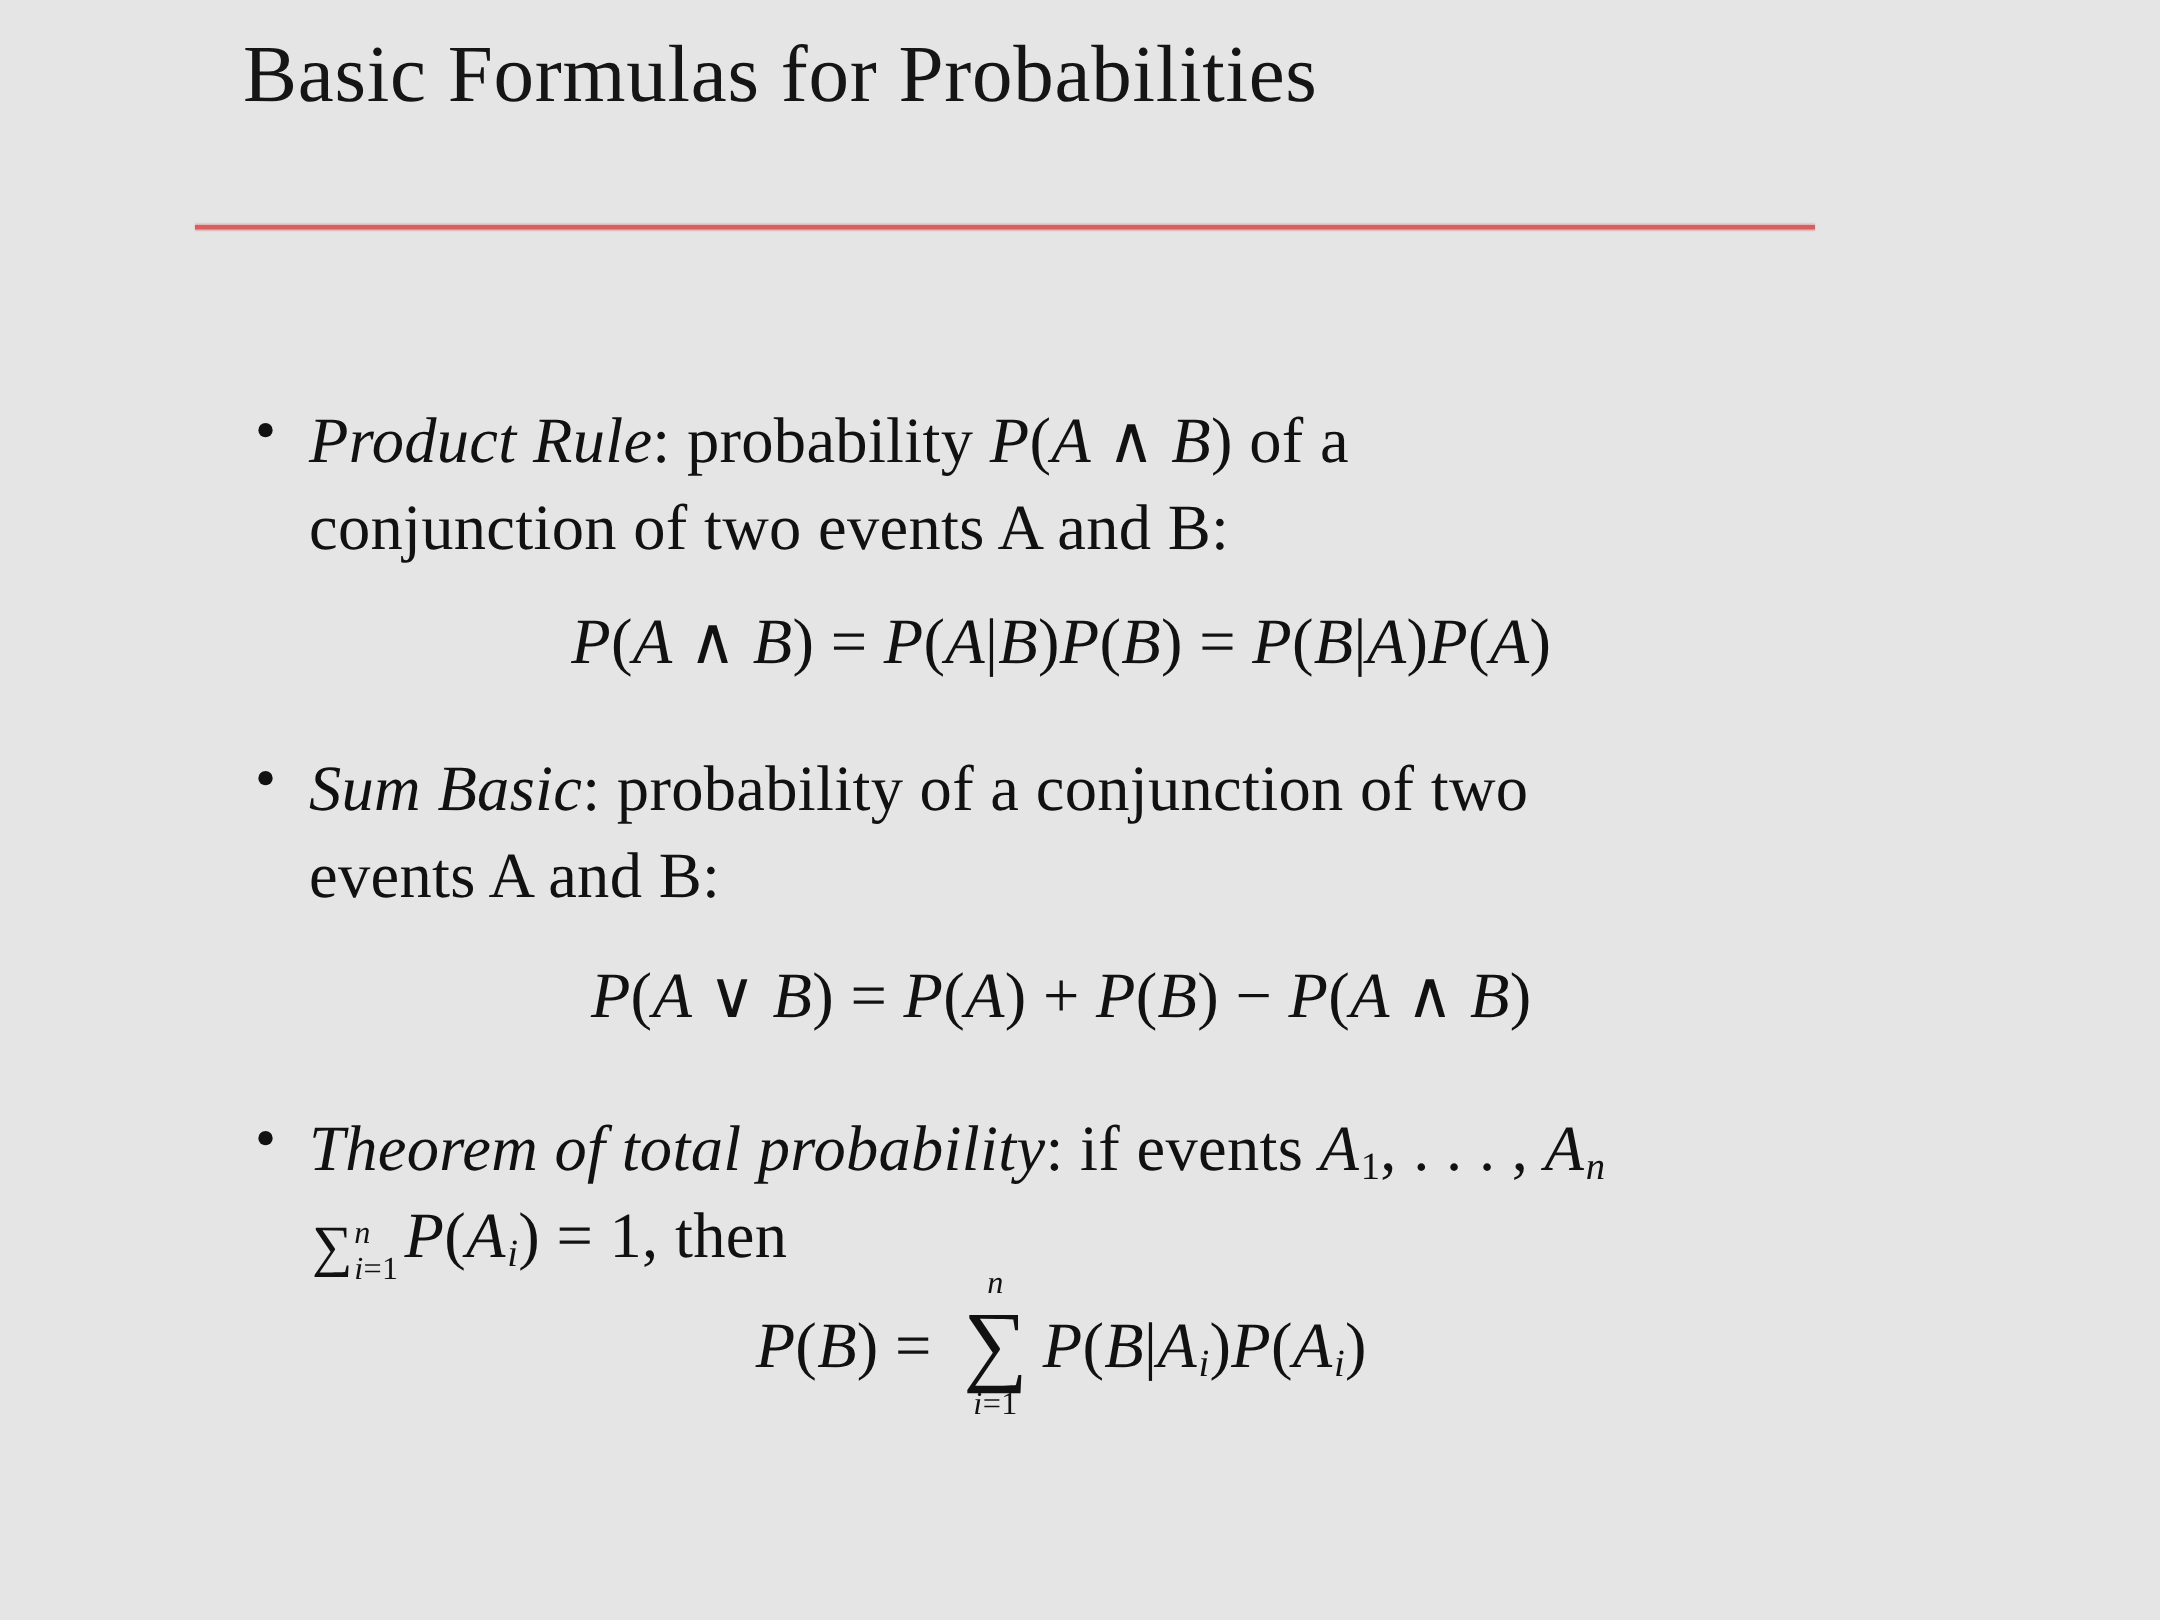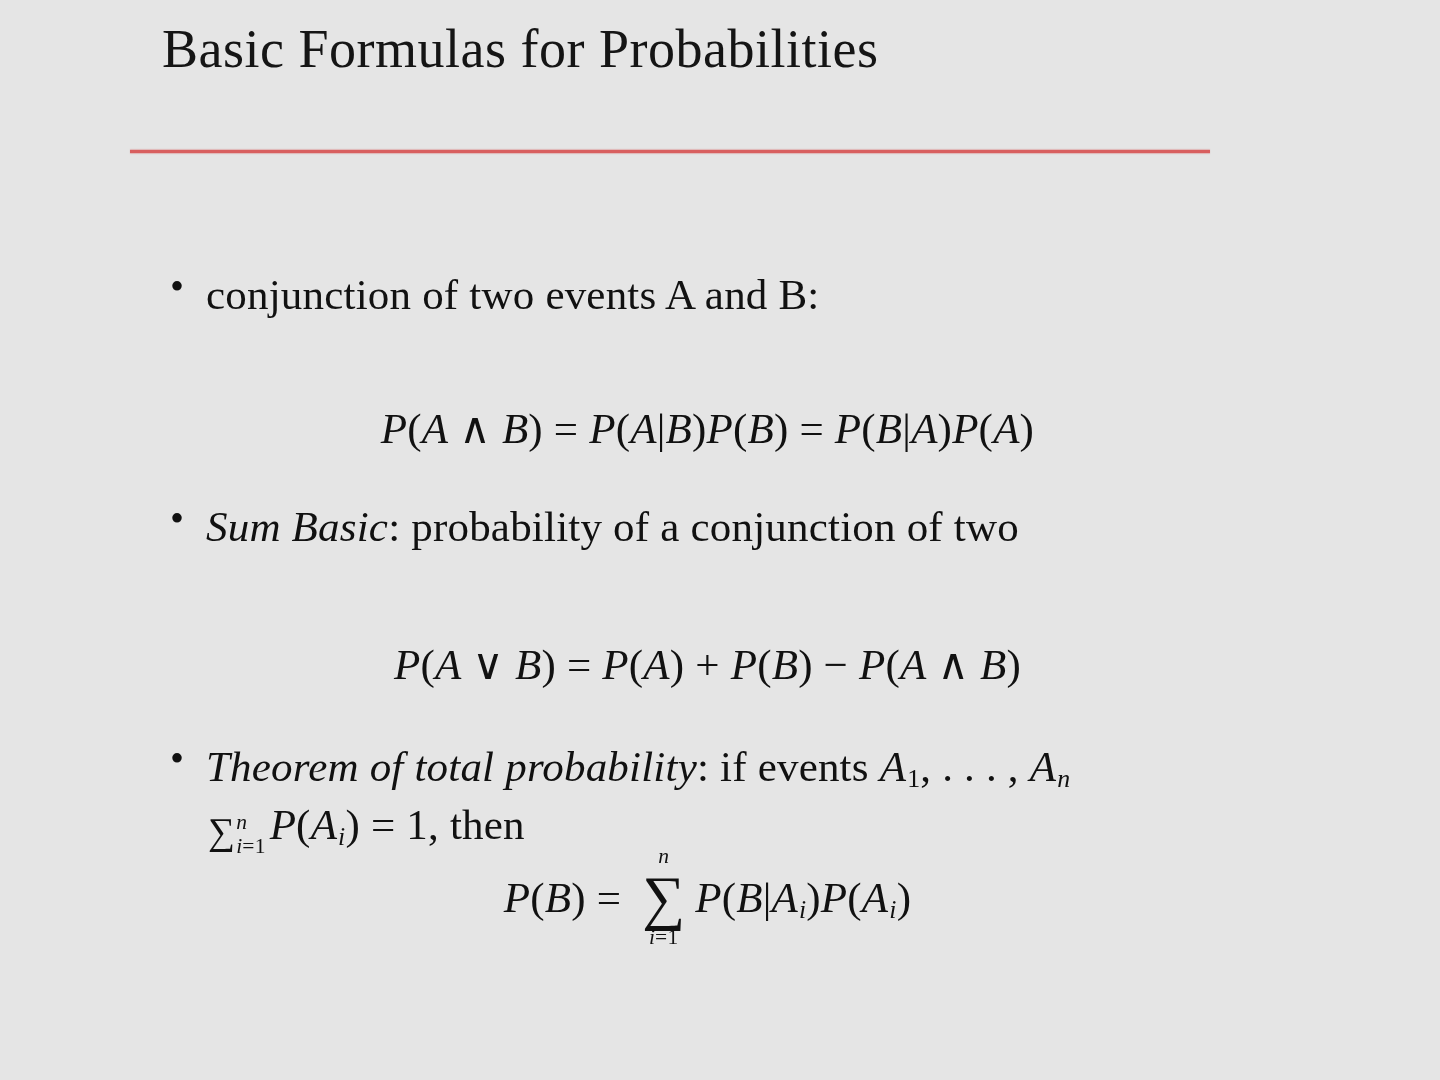--- a/index.html
+++ b/index.html
@@ -123,30 +123,32 @@
 
 <div class="slide">
 
   <div class="title">Basic Formulas for Probabilities</div>
 
   <div class="rule"></div>
 
   <div class="bullet" style="top:266px">
     <span class="marker">•</span>
     <div class="bt">
+      <div class="bline"><span class="it">Product Rule</span><span class="rm">: probability </span><span class="it">P</span><span class="rm">(</span><span class="it">A</span><span class="rm"> ∧ </span><span class="it">B</span><span class="rm">)</span><span class="rm"> of a</span></div>
       <div class="bline"><span class="rm">conjunction of two events A and B:</span></div>
     </div>
   </div>
 
   <div class="formula" style="top:398px"><span class="it">P</span><span class="rm">(</span><span class="it">A</span><span class="rm"> ∧ </span><span class="it">B</span><span class="rm">) = </span><span class="it">P</span><span class="rm">(</span><span class="it">A</span><span class="rm">|</span><span class="it">B</span><span class="rm">)</span><span class="it">P</span><span class="rm">(</span><span class="it">B</span><span class="rm">) = </span><span class="it">P</span><span class="rm">(</span><span class="it">B</span><span class="rm">|</span><span class="it">A</span><span class="rm">)</span><span class="it">P</span><span class="rm">(</span><span class="it">A</span><span class="rm">)</span></div>
 
   <div class="bullet" style="top:498px">
     <span class="marker">•</span>
     <div class="bt">
       <div class="bline"><span class="it">Sum Basic</span><span class="rm">: probability of a conjunction of two</span></div>
+      <div class="bline"><span class="rm">events A and B:</span></div>
     </div>
   </div>
 
   <div class="formula" style="top:634px"><span class="it">P</span><span class="rm">(</span><span class="it">A</span><span class="rm"> ∨ </span><span class="it">B</span><span class="rm">) = </span><span class="it">P</span><span class="rm">(</span><span class="it">A</span><span class="rm">) + </span><span class="it">P</span><span class="rm">(</span><span class="it">B</span><span class="rm">) − </span><span class="it">P</span><span class="rm">(</span><span class="it">A</span><span class="rm"> ∧ </span><span class="it">B</span><span class="rm">)</span></div>
 
   <div class="bullet" style="top:738px">
     <span class="marker">•</span>
     <div class="bt">
       <div class="bline"><span class="it">Theorem of total probability</span><span class="rm">: if events </span><span class="it">A</span><sub class="msub"><span class="rm">1</span></sub><span class="rm">, . . . , </span><span class="it">A</span><sub class="msub"><span class="it">n</span></sub></div>
       <div class="bline"><span class="ssum">

